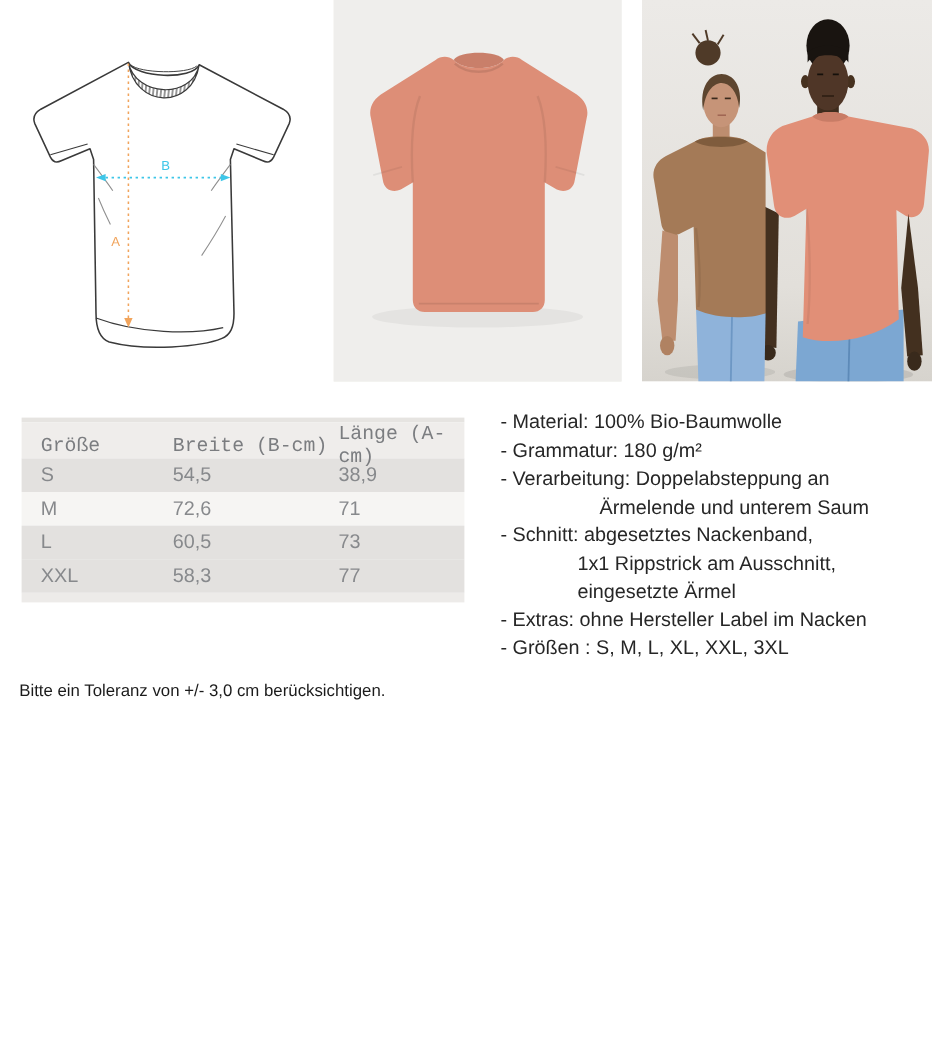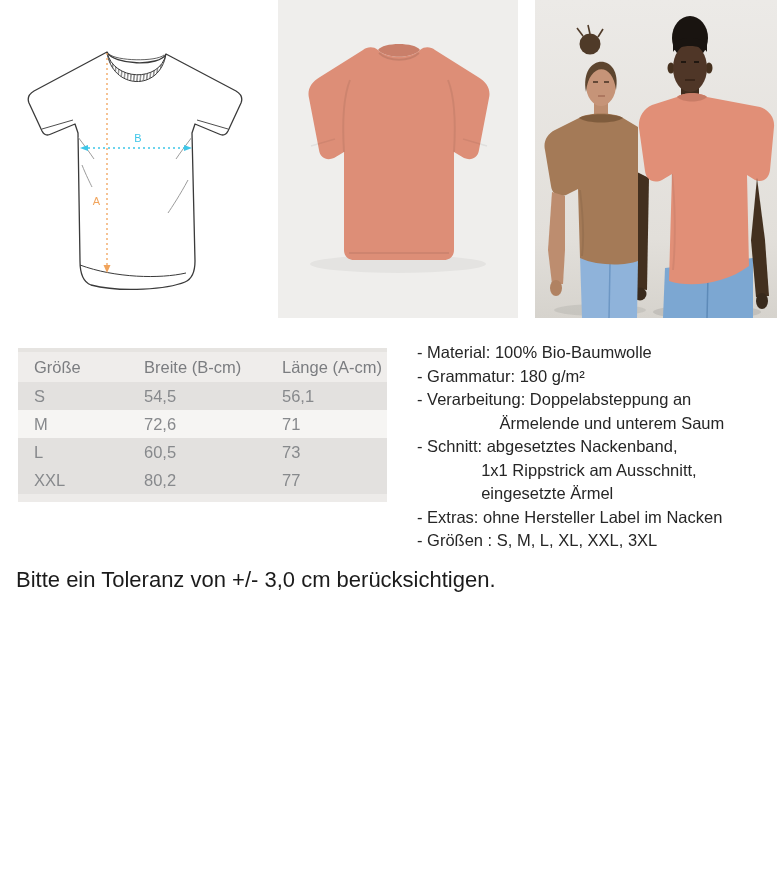--- a/index.html
+++ b/index.html
@@ -17,26 +17,26 @@
 
   
   .models-photo { position:absolute; left:535px; top:0; width:242px; height:318px; }
   .models-photo svg { width:100%; height:100%; display:block; }
 
   
   .size-table { position:absolute; left:18px; top:348px; width:369px; font-size:16.5px; color:#87898c; }
   .t-top    { height:4px; background:#e6e4e1; }
   .t-bottom { height:8px; background:#edebe9; }
   .t-row { display:grid; grid-template-columns:110px 138px 1fr; align-items:center; height:28px; padding-left:16px; }
-  .t-row.t-head { height:30px; background:#efedeb; color:#7b7d80; }
+  .t-row.t-head { height:30px; background:#efedeb; color:#7b7d80;font-family:Liberation Mono, monospace; }
   .t-row.dark  { background:#e3e1df; }
   .t-row.light { background:#f6f5f3; }
 
   
-  .note { position:absolute; left:16px; top:567px; font-size:22px; color:#1b1b1b; }
+  .note { position:absolute; left:16px; top:567px; font-size:14px; color:#1b1b1b; }
 
   
   .description { position:absolute; left:417px; top:341px; width:352px; font-size:16.5px; line-height:23.5px; color:#262626; }
   .description p { white-space:pre-wrap; margin:0 0 13px 0; }
 </style>
 </head>
 <body>
 
 <div class="page">
 
@@ -171,35 +171,35 @@
   <div class="size-table">
     <div class="t-top"></div>
     <div class="t-row t-head">
       <div>Größe</div>
       <div>Breite (B-cm)</div>
       <div>Länge (A-cm)</div>
     </div>
     <div class="t-row dark">
       <div>S</div>
       <div>54,5</div>
-      <div>56,1</div>
+      <div>38,9</div>
     </div>
     <div class="t-row light">
       <div>M</div>
       <div>72,6</div>
       <div>71</div>
     </div>
     <div class="t-row dark">
       <div>L</div>
       <div>60,5</div>
       <div>73</div>
     </div>
     <div class="t-row dark">
       <div>XXL</div>
-      <div>80,2</div>
+      <div>58,3</div>
       <div>77</div>
     </div>
     <div class="t-bottom"></div>
   </div>
 
   <div class="note">Bitte ein Toleranz von +/- 3,0 cm berücksichtigen.</div>
 
   <div class="description">
     <p>- Material: 100% Bio-Baumwolle
 - Grammatur: 180 g/m²

